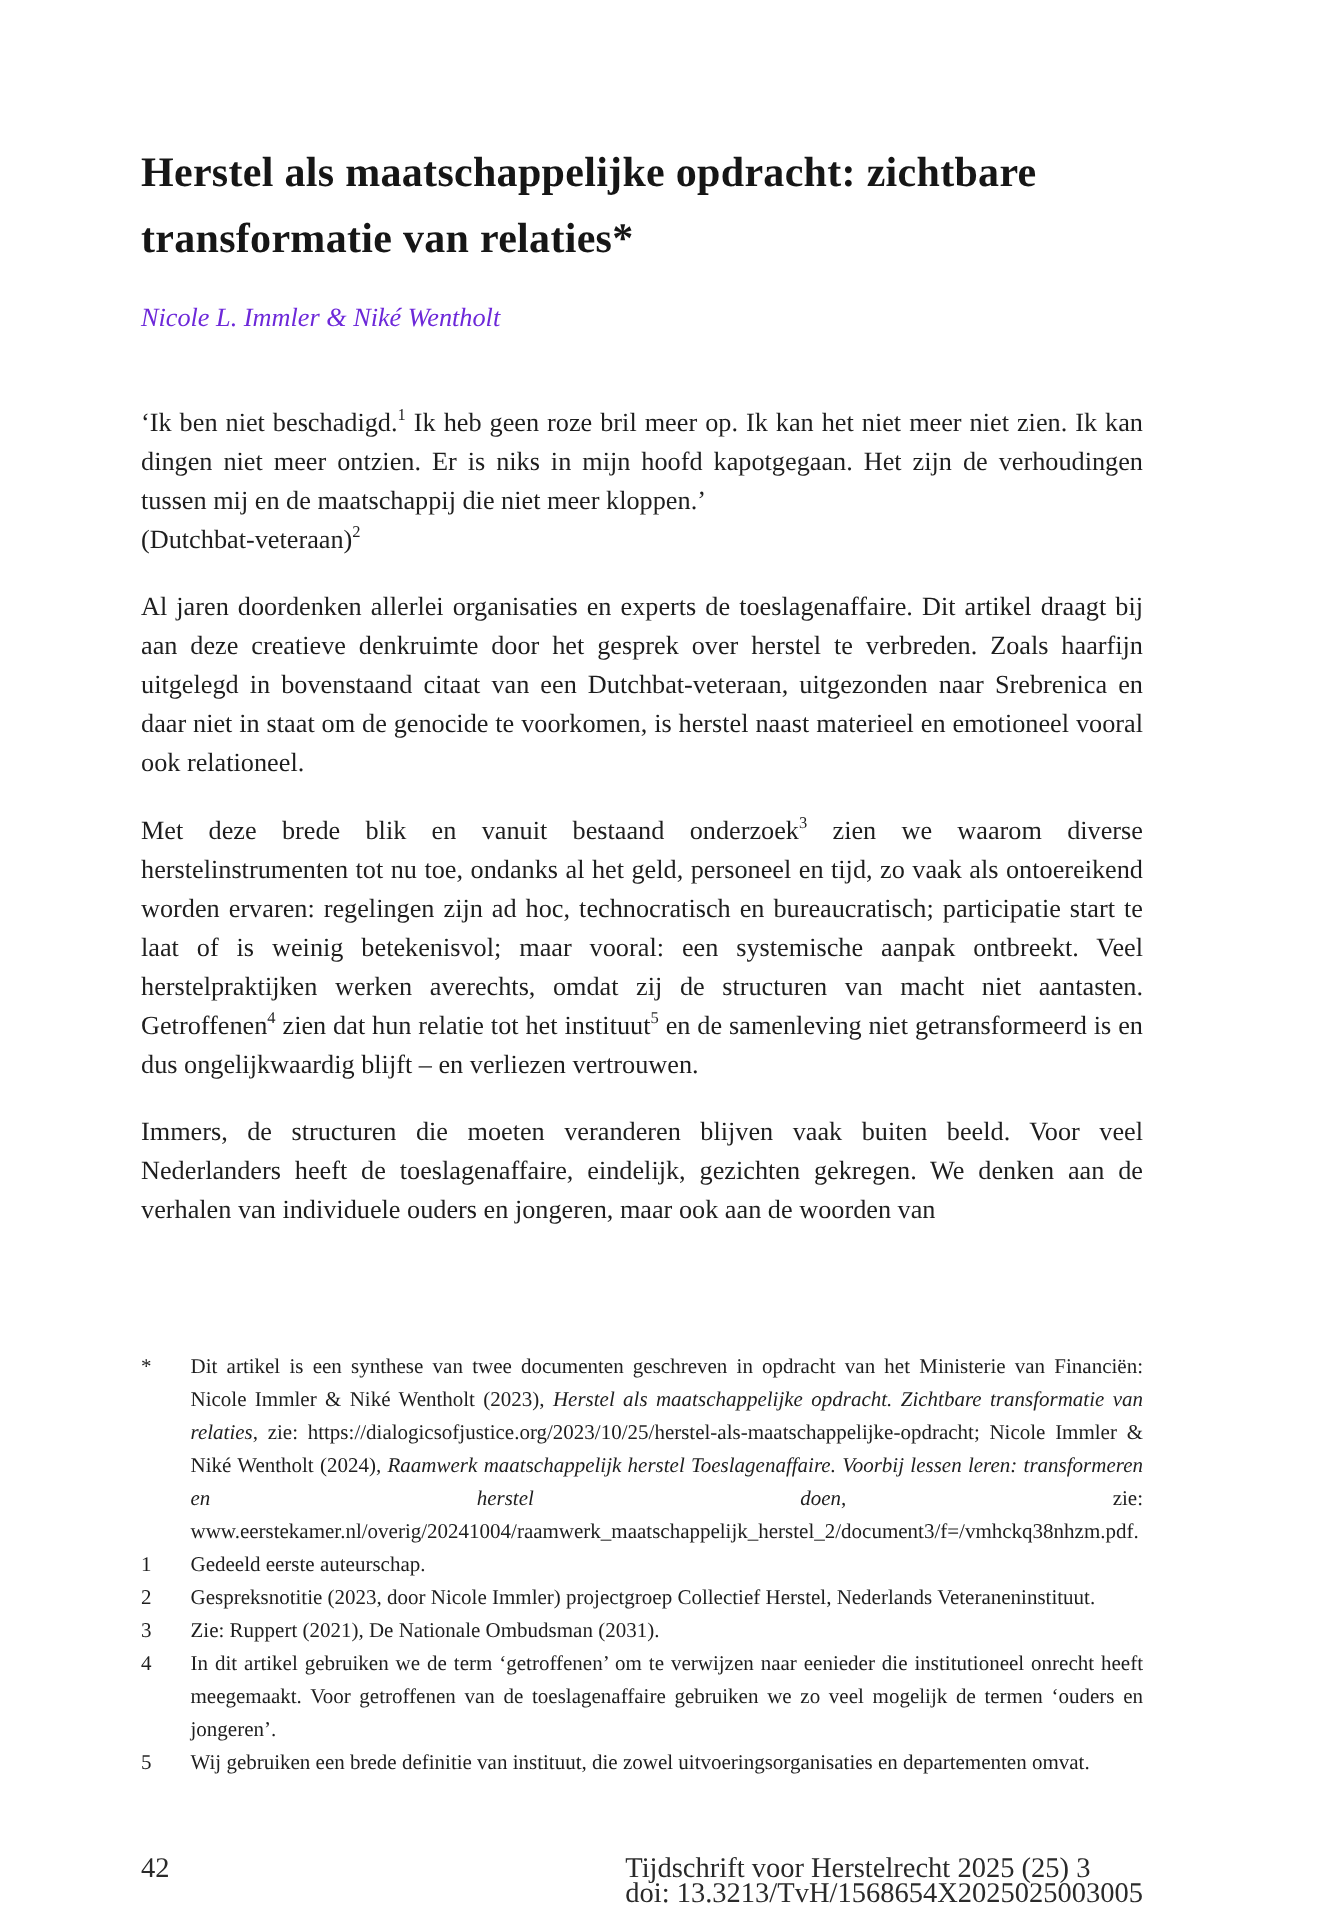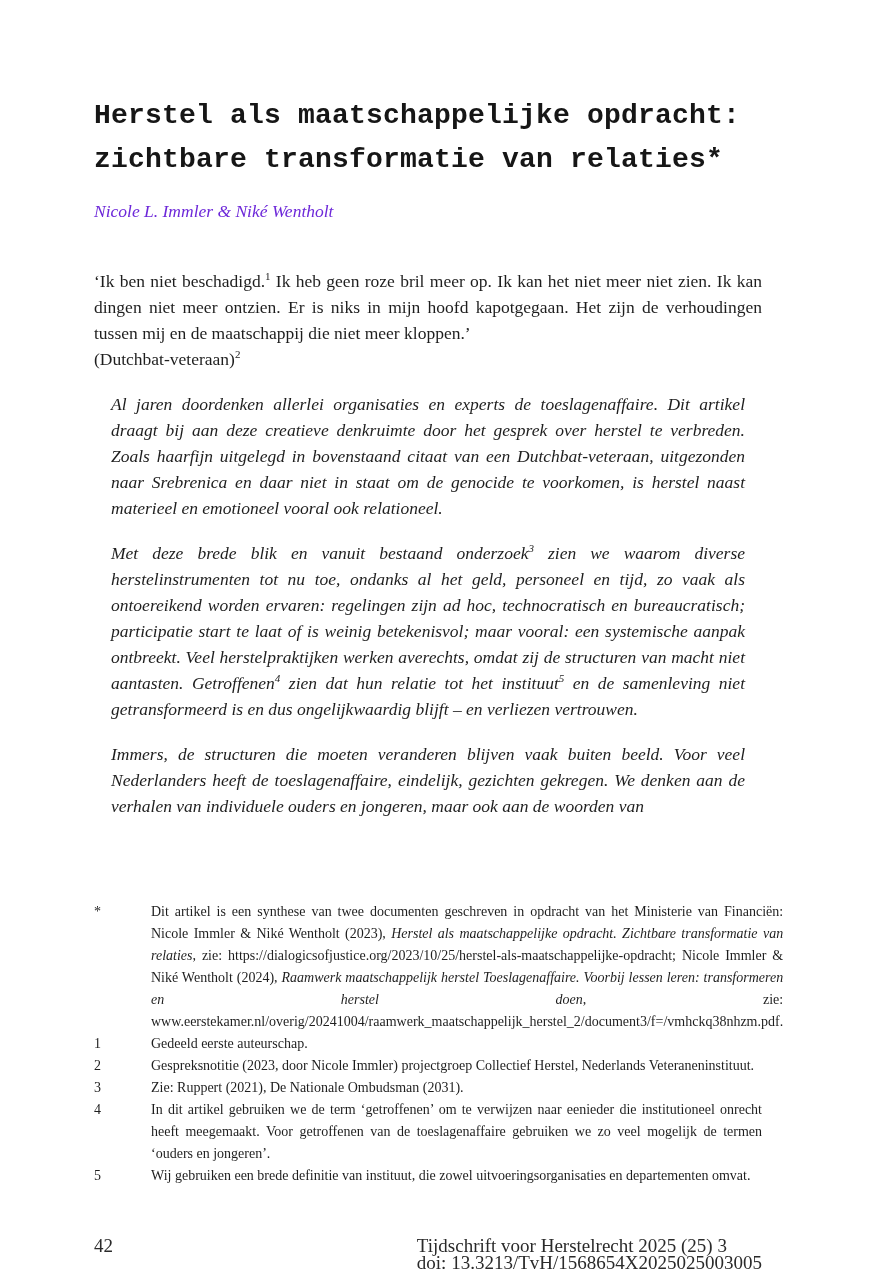--- a/index.html
+++ b/index.html
@@ -23,21 +23,20 @@
     width: 668px;
   }
   .article-title {
     margin: 0;
     padding-top: 94px;
     font-size: 28px;
     line-height: 44px;
     font-weight: 700;
     color: #161616;
     letter-spacing: 0.2px;
-    font-family: Liberation Mono, monospace;
   }
   .authors {
     margin: 0;
     margin-top: 16px;
     font-size: 17.5px;
     line-height: 26px;
     font-style: italic;
     color: #6d28d9;
   }
   .quote {
@@ -49,26 +48,25 @@
   }
   .section-heading {
     margin: 0;
     margin-top: 38px;
     font-size: 17.5px;
     line-height: 26px;
     font-weight: 700;
     color: #161616;
   }
   .body-paragraph {
-    margin: 17px;
+    margin: 0;
     margin-top: 19px;
     font-size: 17.5px;
     line-height: 26px;
     text-align: justify;
-    font-style: italic;
   }
   sup {
     font-size: 11px;
     line-height: 0;
     vertical-align: super;
   }
   .footnotes {
     position: absolute;
     left: 94px;
     top: 901px;
@@ -80,21 +78,20 @@
     display: flex;
     align-items: flex-start;
   }
   .footnote-marker {
     flex: 0 0 33px;
     text-align: left;
   }
   .footnote-text {
     flex: 1 1 auto;
     text-align: justify;
-    margin-left: 24px;
   }
   .footnote-text em {
     font-style: italic;
   }
   .page-footer {
     position: absolute;
     left: 94px;
     right: 120px;
     top: 1237px;
     display: flex;

